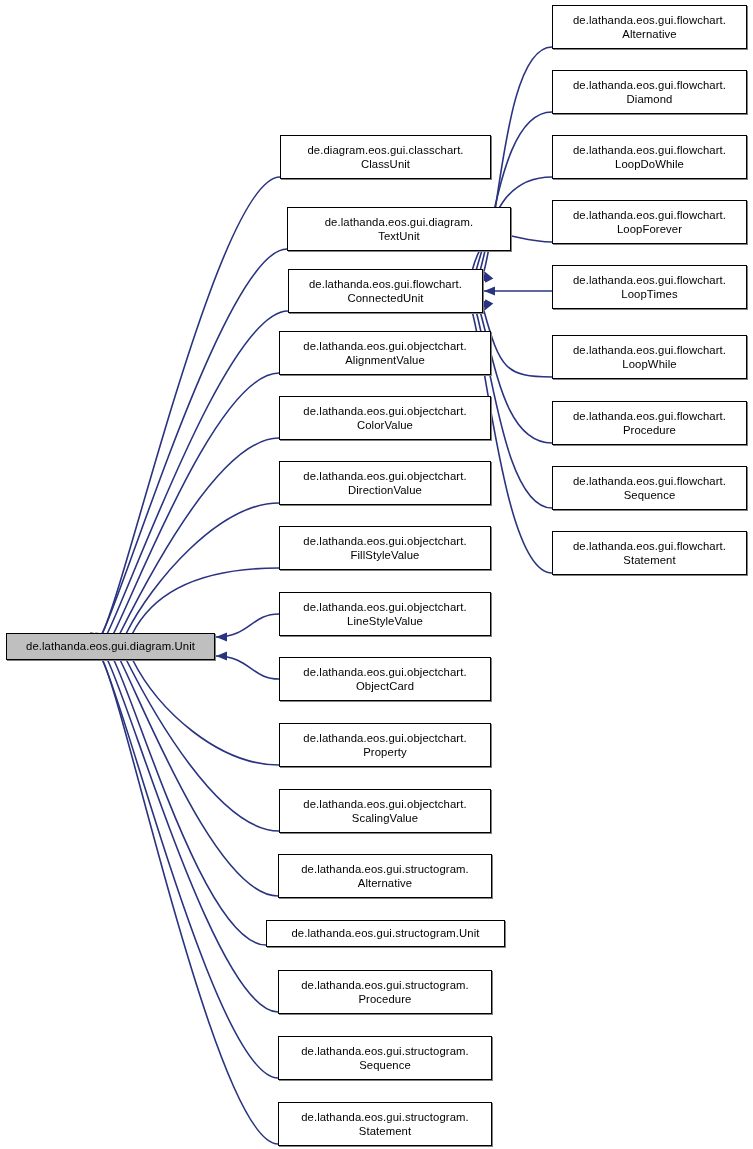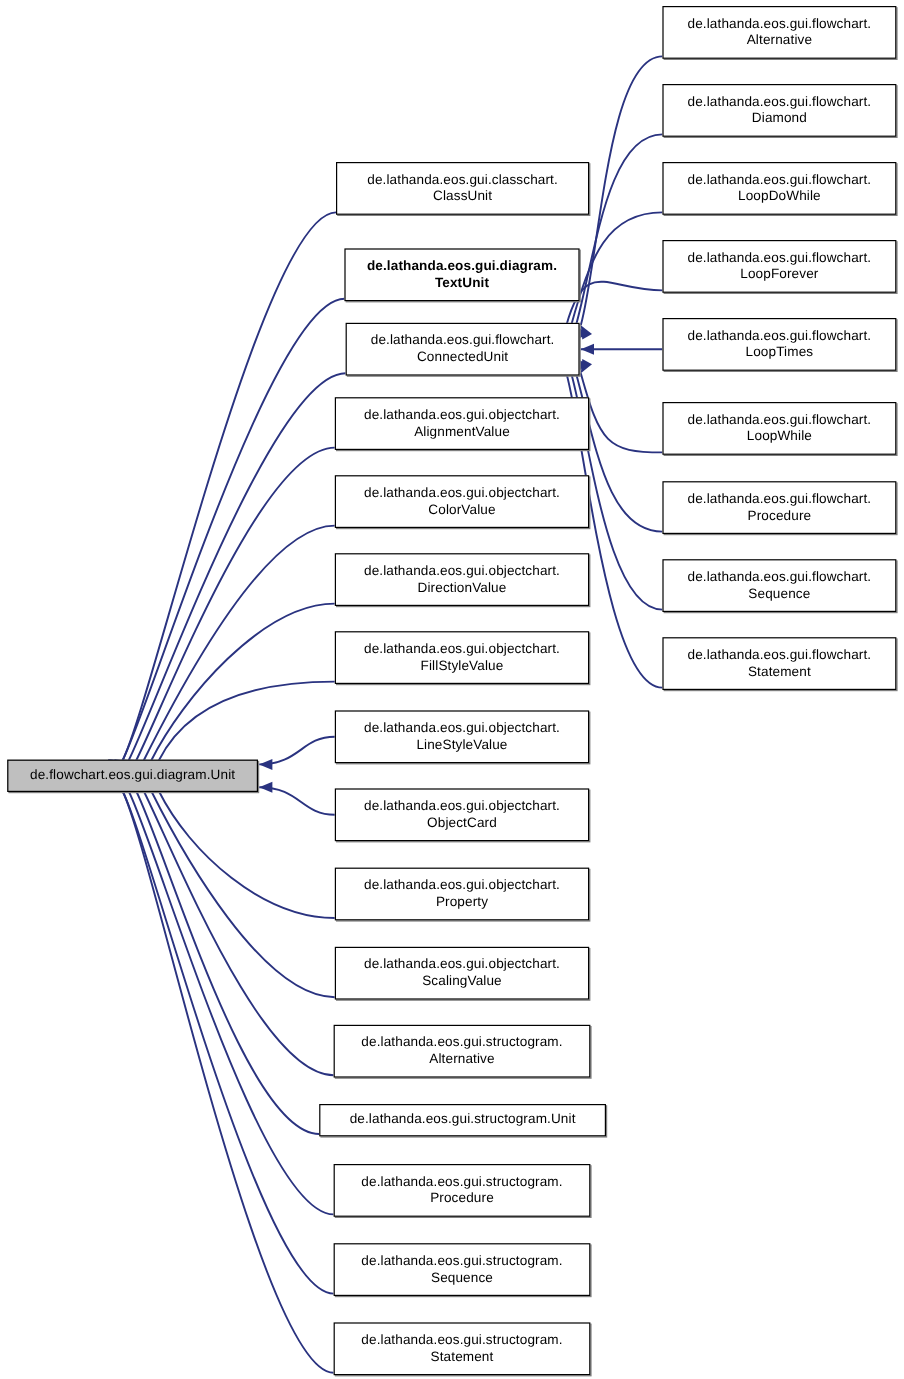--- a/index.html
+++ b/index.html
@@ -111,24 +111,24 @@
       <path d="M552,377 C506,377 500,369 484,311" class="edge-path"></path>
       <polygon points="484,311 485.27051306758113,299.14479875560494 493.33169942740625,303.5784512535088" class="edge-arrow"></polygon>
       <path d="M552,443 C506,443 496,369 480,311" class="edge-path"></path>
       <polygon points="480,311 481.27051306758113,299.14479875560494 489.33169942740625,303.5784512535088" class="edge-arrow"></polygon>
       <path d="M552,508 C506,508 492,369 476,311" class="edge-path"></path>
       <polygon points="476,311 477.27051306758113,299.14479875560494 485.33169942740625,303.5784512535088" class="edge-arrow"></polygon>
       <path d="M552,573 C506,573 488,369 472,311" class="edge-path"></path>
       <polygon points="472,311 473.27051306758113,299.14479875560494 481.33169942740625,303.5784512535088" class="edge-arrow"></polygon>
     </svg>
   <div id="node-layer">
-      <div class="node-box root-node" style="left: 6px; top: 633px; width: 209px; height: 27px;"><span class="node-label">de.flowchart.eos.gui.diagram.Unit</span></div>
-      <div class="node-box" style="left: 280px; top: 135px; width: 211px; height: 44px;"><span class="node-label">de.lathanda.eos.gui.classchart.
+      <div class="node-box root-node" style="left: 6px; top: 633px; width: 209px; height: 27px;"><span class="node-label">de.lathanda.eos.gui.diagram.Unit</span></div>
+      <div class="node-box" style="left: 280px; top: 135px; width: 211px; height: 44px;"><span class="node-label">de.diagram.eos.gui.classchart.
 ClassUnit</span></div>
-      <div class="node-box" style="left: 287px; top: 207px; width: 196px; height: 44px; font-weight: bold;"><span class="node-label">de.lathanda.eos.gui.diagram.
+      <div class="node-box" style="left: 287px; top: 207px; width: 224px; height: 44px;"><span class="node-label">de.lathanda.eos.gui.diagram.
 TextUnit</span></div>
       <div class="node-box" style="left: 288px; top: 269px; width: 195px; height: 44px;"><span class="node-label">de.lathanda.eos.gui.flowchart.
 ConnectedUnit</span></div>
       <div class="node-box" style="left: 279px; top: 331px; width: 212px; height: 44px;"><span class="node-label">de.lathanda.eos.gui.objectchart.
 AlignmentValue</span></div>
       <div class="node-box" style="left: 279px; top: 396px; width: 212px; height: 44px;"><span class="node-label">de.lathanda.eos.gui.objectchart.
 ColorValue</span></div>
       <div class="node-box" style="left: 279px; top: 461px; width: 212px; height: 44px;"><span class="node-label">de.lathanda.eos.gui.objectchart.
 DirectionValue</span></div>
       <div class="node-box" style="left: 279px; top: 526px; width: 212px; height: 44px;"><span class="node-label">de.lathanda.eos.gui.objectchart.

